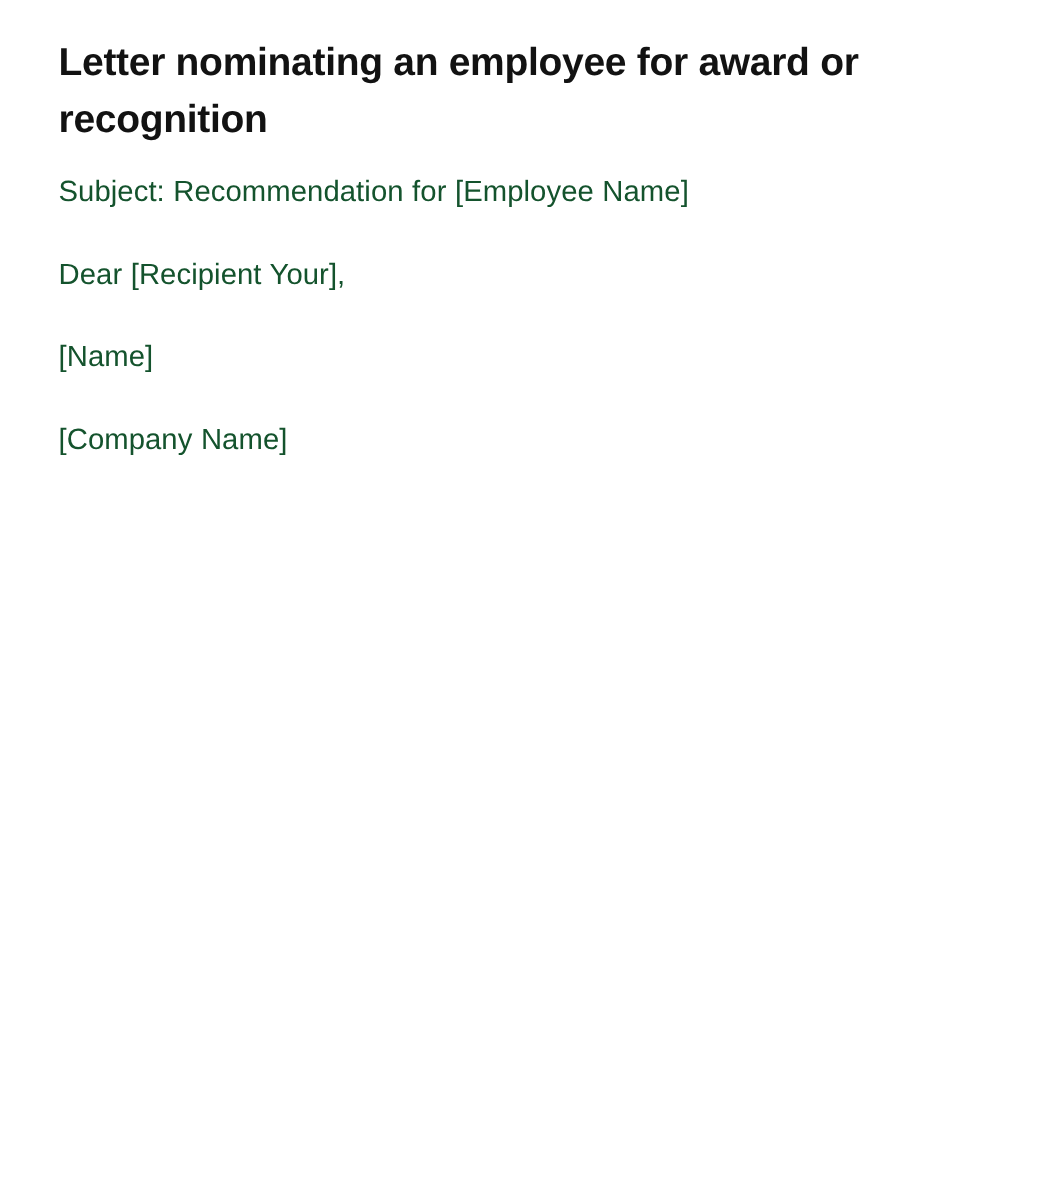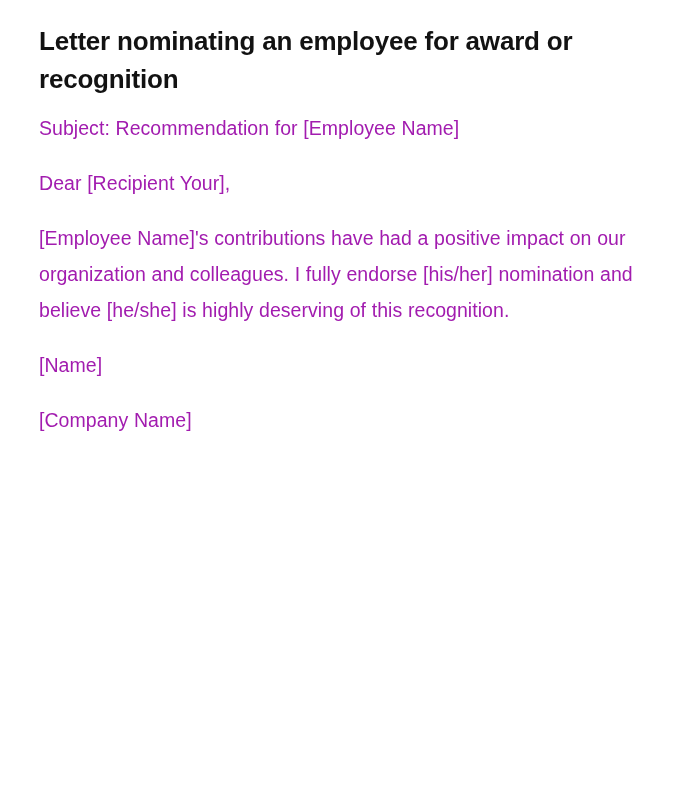--- a/index.html
+++ b/index.html
@@ -40,21 +40,21 @@
     padding: 0;
     max-width: 598px;
   }
 
   .para {
     margin: 0 0 19px 0;
     padding: 0;
     font-size: 19.5px;
     line-height: 36px;
     font-weight: 400;
-    color: #a21caf;
+    color: #14532d;
     letter-spacing: 0.05px;
     word-spacing: 0.2px;
   }
 
   .para:first-child {
     margin-top: 12px;
   }
 
   .para:last-child {
     margin-bottom: 16px;
@@ -67,21 +67,20 @@
 
   <h1 class="doc-title">Letter nominating an employee for award or recognition</h1>
 
   <div class="doc-body">
 
     <p class="para">Subject: Recommendation for [Employee Name]</p>
 
     <p class="para">Dear [Recipient Your],</p>
 
 
-    <p class="para">[Employee Name]'s contributions have had a positive impact on our organization and colleagues. I fully endorse [his/her] nomination and believe [he/she] is highly deserving of this recognition.</p>
 
 
 
     <p class="para">[Name]</p>
 
     <p class="para">[Company Name]</p>
 
   </div>
 </div>
 

